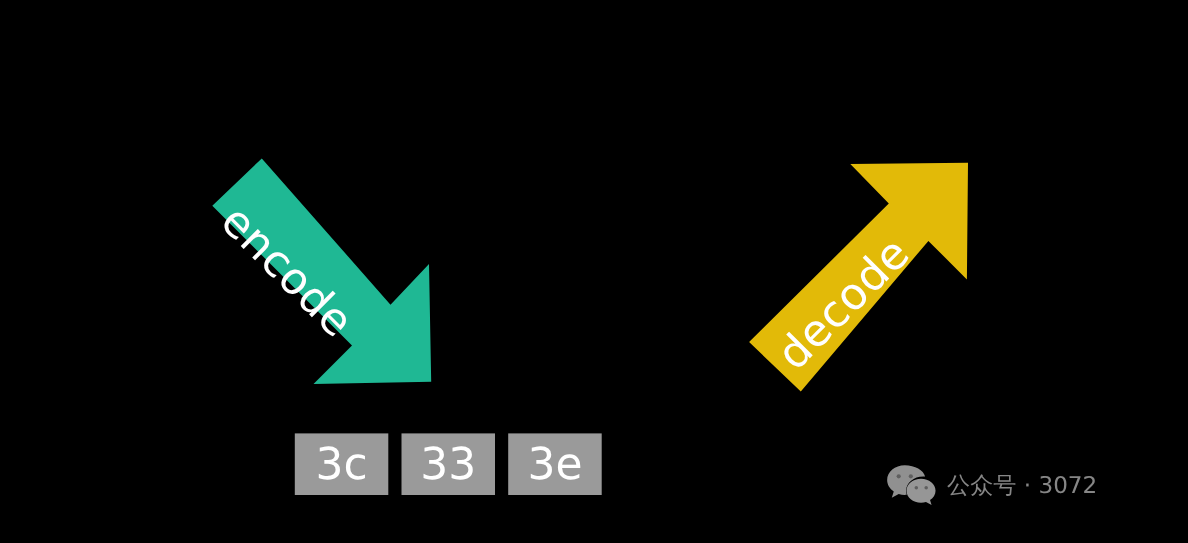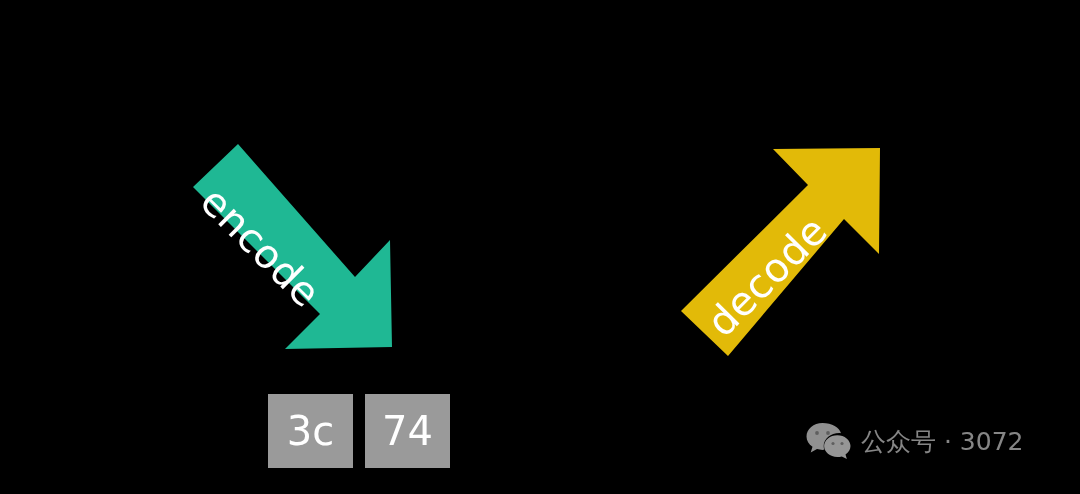--- a/index.html
+++ b/index.html
@@ -53,21 +53,21 @@
   
   #byte-row {
     position: absolute;
     left: 268px;
     top: 394px;
     display: flex;
     gap: 12px;
   }
   .byte-box {
     width: 85px;
-    height: 74px;
+    height: 56px;
     background: #9a9a9a;
     display: flex;
     align-items: center;
     justify-content: center;
     color: #ffffff;
     font-size: 40px;
     line-height: 1;
     font-family: "DejaVu Sans", "Liberation Sans", sans-serif;
   }
 
@@ -82,21 +82,21 @@
     opacity: 0.62;
   }
   #wechat-icon {
     width: 46px;
     height: 40px;
     position: relative;
     flex: 0 0 auto;
   }
   #watermark-text {
     color: #d8d8d8;
-    font-size: 25px;
+    font-size: 21px;
     line-height: 1;
     white-space: nowrap;
     font-family: "DejaVu Sans", "Liberation Sans", sans-serif;
   }
 </style>
 </head>
 <body>
 
 <div id="stage">
 
@@ -106,21 +106,22 @@
 
     <polygon fill="#e2ba08" points="728,356 681,311 808,185 773,149 880,148 879,254 844,219"></polygon>
   </svg>
 
   <span class="arrow-label" id="encode-label">encode</span>
 
   <span class="arrow-label" id="decode-label">decode</span>
 
   <div id="byte-row">
     <div class="byte-box">3c</div>
-    <div class="byte-box">74</div>
+    <div class="byte-box">33</div>
+    <div class="byte-box">3e</div>
   </div>
 
   <div id="watermark">
     <span id="wechat-icon">
       <svg viewBox="0 0 46 40" width="46" height="40">
 
         <path fill="#e8e8e8" d="M17.5 2C8.6 2 1.5 8 1.5 15.4c0 4.2 2.3 7.9 6 10.4l-1.8 5.6 6.3-3.3c1.8.5 3.6.8 5.5.8 .6 0 1.2 0 1.8-.1-.4-1.2-.6-2.4-.6-3.7 0-7.2 7-13 15.6-13 .6 0 1.1 0 1.7.1C34.6 6.6 26.9 2 17.5 2z"></path>
         <circle cx="12" cy="12" r="1.9" fill="#9a9a9a"></circle>
         <circle cx="23" cy="12" r="1.9" fill="#9a9a9a"></circle>
 

